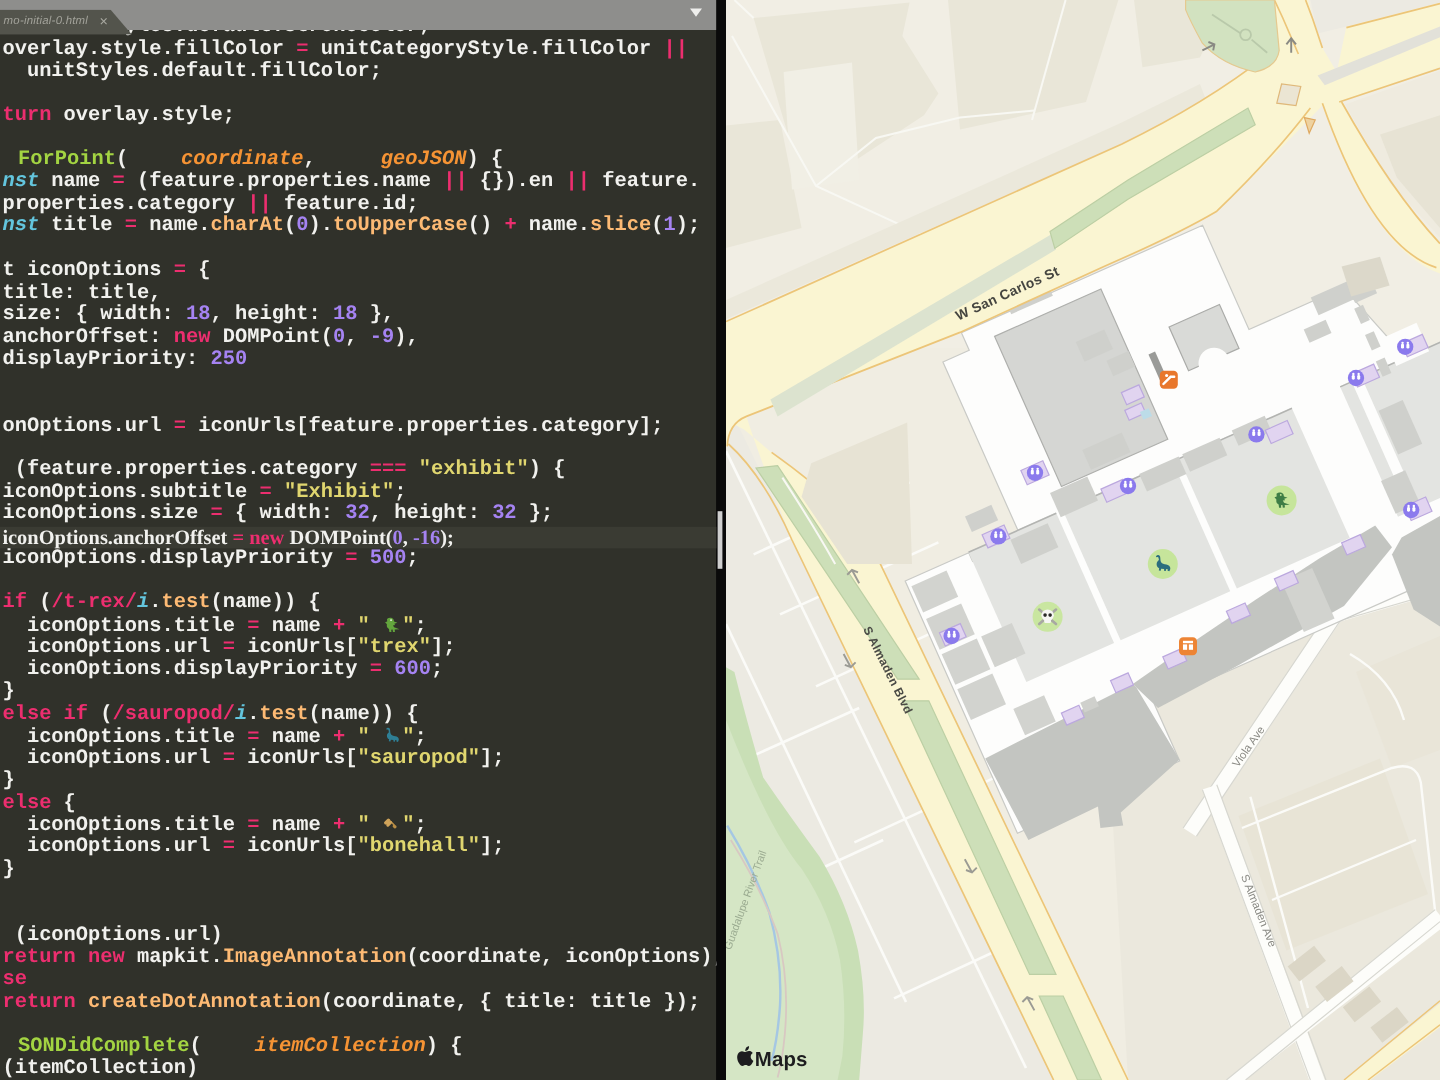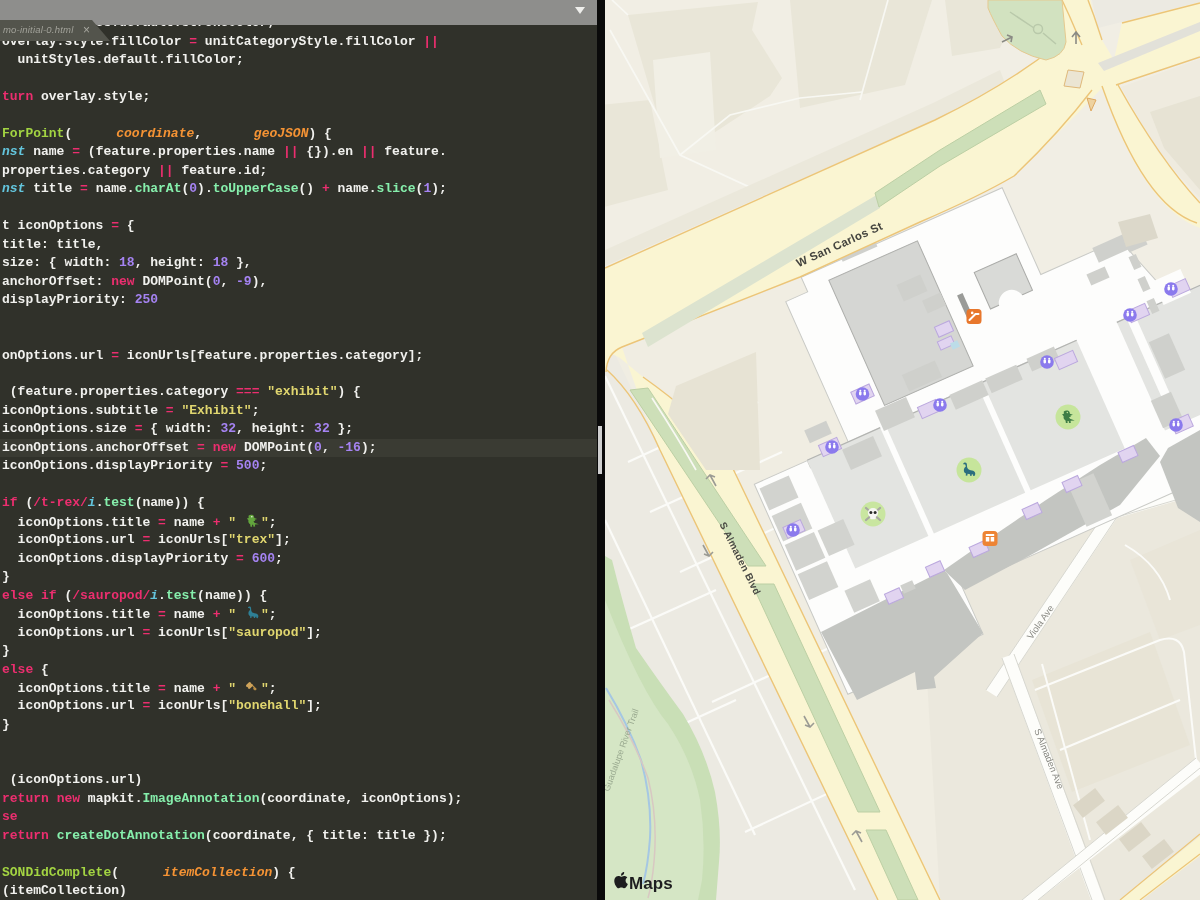--- a/index.html
+++ b/index.html
@@ -1,31 +1,31 @@
 <!DOCTYPE html>
 <html><head><meta charset="utf-8">
 <style>
 * { margin:0; padding:0; box-sizing:border-box; }
 html,body { width:1200px; height:900px; overflow:hidden; background:#000; }
 #page { position:relative; width:1200px; height:900px; font-family:"Liberation Sans", sans-serif; }
 #editor { position:absolute; left:0; top:0; width:597px; height:900px; background:#30312a; overflow:hidden; }
-#code { position:absolute; left:2px; top:14.1px; font-family:"Liberation Mono", monospace; font-size:13px; font-weight:bold; line-height:18.47px; white-space:pre; color:#f1f1ee; z-index:1;}
+#code { position:absolute; left:2px; top:14.1px; font-family:"Liberation Mono", monospace; font-size:17px; font-weight:bold; line-height:18.47px; white-space:pre; color:#f1f1ee; z-index:1;}
 .ln { height:18.47px; }
-.ln.hl { background:#3a3b33; margin-left:-2px; padding-left:2px; width:613px; }
+.ln.hl { background:#3a3b33; margin-left:-2px; padding-left:2px; width:613px;font-family:Liberation Serif, serif; }
 .w { color:#f1f1ee; }
 .p { color:#ec2e6f; }
-.c { color:#86efac; }
+.c { color:#fdba74; }
 .ci { color:#63c5dd; font-style:italic;margin-top:12px; }
 .o { color:#f59334; font-style:italic;margin-left:44px; }
-.g { color:#a3d442; }
+.g { color:#a3d442;margin-left:13px; }
 .y { color:#e0d66f; }
 .n { color:#a583f2; }
 .em { display:inline-block; width:17px; height:16px; vertical-align:-3px; }
 #tabbar { position:absolute; left:0; top:0; width:597px; height:25px; background:#8e8e8c; z-index:3; }
-#tab { position:absolute; left:0; top:20px; width:110px; height:21px; background:#53544c;
+#tab { position:absolute; left:0; top:8px; width:110px; height:21px; background:#53544c;
        clip-path:polygon(0 0, 92px 0, 110px 21px, 0 21px); color:#a2a29a; font-style:italic;
        font-size:9.5px; letter-spacing:0.2px; line-height:20px; padding-left:3px; }
 #tabx { position:absolute; left:83px; top:0; font-style:normal; font-size:12px; color:#a8a8a0; }
 #tri { position:absolute; left:575px; top:7px; width:0; height:0; border-left:5.5px solid transparent; border-right:5.5px solid transparent; border-top:7px solid #eeeeec; }
 #statusbar { position:absolute; left:0; top:907px; width:597px; height:17px; background:#c6c9cf; z-index:3;
              font-size:10.5px; color:#3f3f3f; }
 #sb1 { position:absolute; left:437px; top:3px; }
 #sb2 { position:absolute; left:533px; top:3px;text-decoration:underline; }
 #thumb { position:absolute; left:598px; top:426px; width:4px; height:48px; background:#cfcfcf; z-index:9; }
 #divider { position:absolute; left:597px; top:0; width:8px; height:900px; background:#0a0a0a; }

